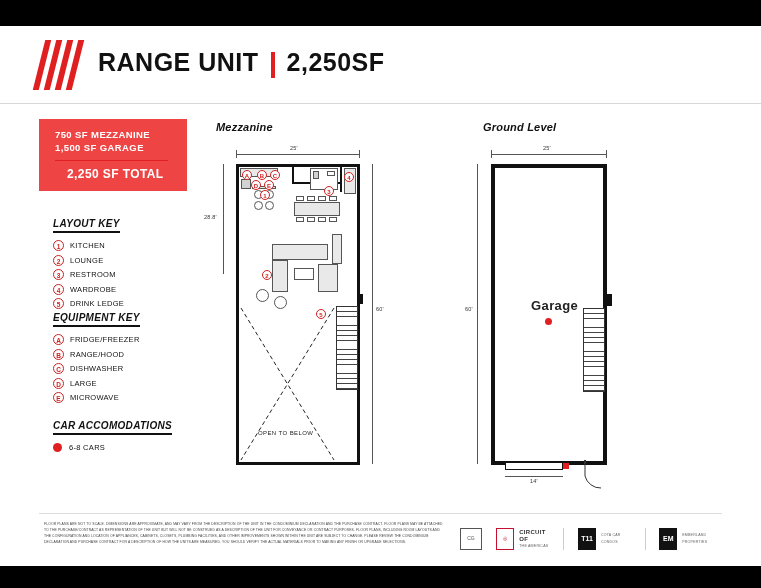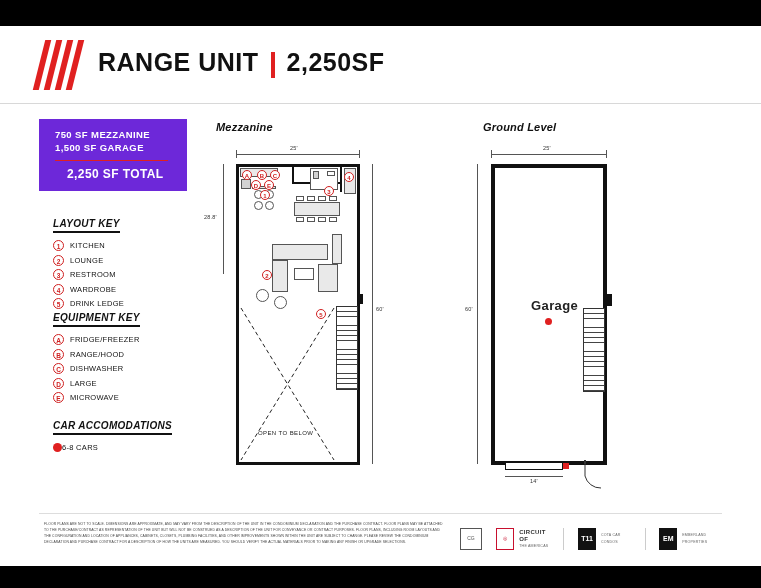--- a/index.html
+++ b/index.html
@@ -103,21 +103,21 @@
     height: 1px;
     background: #d8d8d8;
   }
 
   
   .spec-box {
     position: absolute;
     left: 39px; top: 119px;
     width: 148px;
     height: 72px;
-    background: #6d28d9;
+    background: #ef4444;
     color: #fff;
     padding: 9px 0 0 0;
     box-sizing: border-box;
   }
   .spec-line {
     font-size: 9.5px;
     font-weight: bold;
     letter-spacing: 0.4px;
     padding-left: 16px;
     line-height: 13px;
@@ -172,21 +172,21 @@
   .car-title {
     font-size: 10px;
     font-style: italic;
     font-weight: bold;
     letter-spacing: 0.3px;
     border-bottom: 2px solid #111;
     display: inline-block;
     padding-bottom: 2px;
     margin-bottom: 8px;
   }
-  .car-row { display: flex; align-items: center; }
+  .car-row { display: flex; align-items: center; gap: 7px; }
   .car-dot {
     width: 9px; height: 9px; border-radius: 50%;
     background: #e02020;
   }
   .car-label { font-size: 7.5px; letter-spacing: .3px; }
 
   
   .plan-title {
     position: absolute;
     font-size: 11px;

